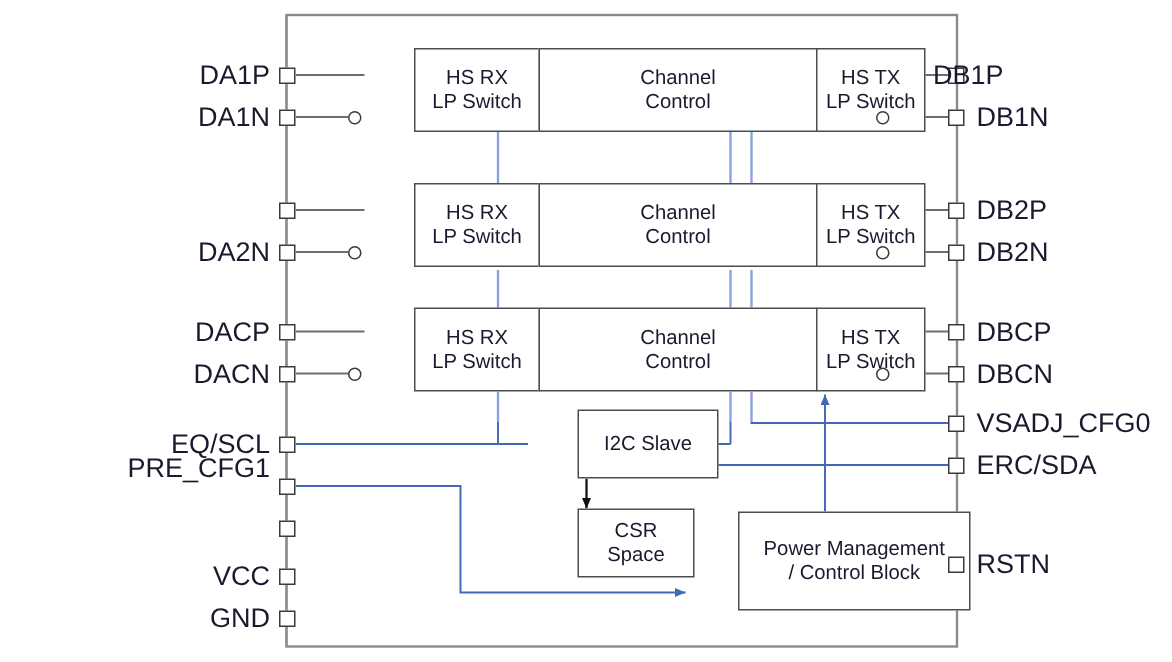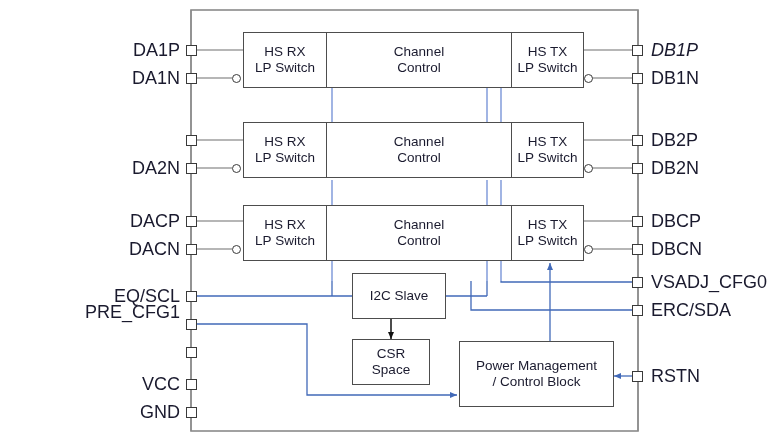--- a/index.html
+++ b/index.html
@@ -29,20 +29,21 @@
     background: #ffffff;
     color: #1a1a2e;
     font-size: 13.5px;
     line-height: 16px;
     display: flex;
     flex-direction: column;
     align-items: center;
     justify-content: center;
     text-align: center;
     z-index: 3;
+    margin-left: 33px;
   }
   .blk span { display: block; white-space: nowrap; }
   .pin {
     position: absolute;
     box-sizing: border-box;
     width: 11px;
     height: 11px;
     border: 1px solid #3a3a3a;
     background: #ffffff;
     z-index: 4;
@@ -247,21 +248,21 @@
 
   <div class="pin" style="left:186px; top:347px;"></div>
 
   <div class="pin" style="left:186px; top:379px;"></div>
   <div class="plabel lft" style="left:60px; top:378px; width:120px;">VCC</div>
 
   <div class="pin" style="left:186px; top:407px;"></div>
   <div class="plabel lft" style="left:60px; top:406px; width:120px;">GND</div>
 
   <div class="pin" style="left:632px; top:45px;"></div>
-  <div class="plabel rgt" style="left:651px; top:44px;font-style:italic;">DB1P</div>
+  <div class="plabel rgt" style="left:622px; top:44px;">DB1P</div>
 
   <div class="pin" style="left:632px; top:73px;"></div>
   <div class="plabel rgt" style="left:651px; top:72px;">DB1N</div>
 
   <div class="pin" style="left:632px; top:135px;"></div>
   <div class="plabel rgt" style="left:651px; top:134px;">DB2P</div>
 
   <div class="pin" style="left:632px; top:163px;"></div>
   <div class="plabel rgt" style="left:651px; top:162px;">DB2N</div>
 

